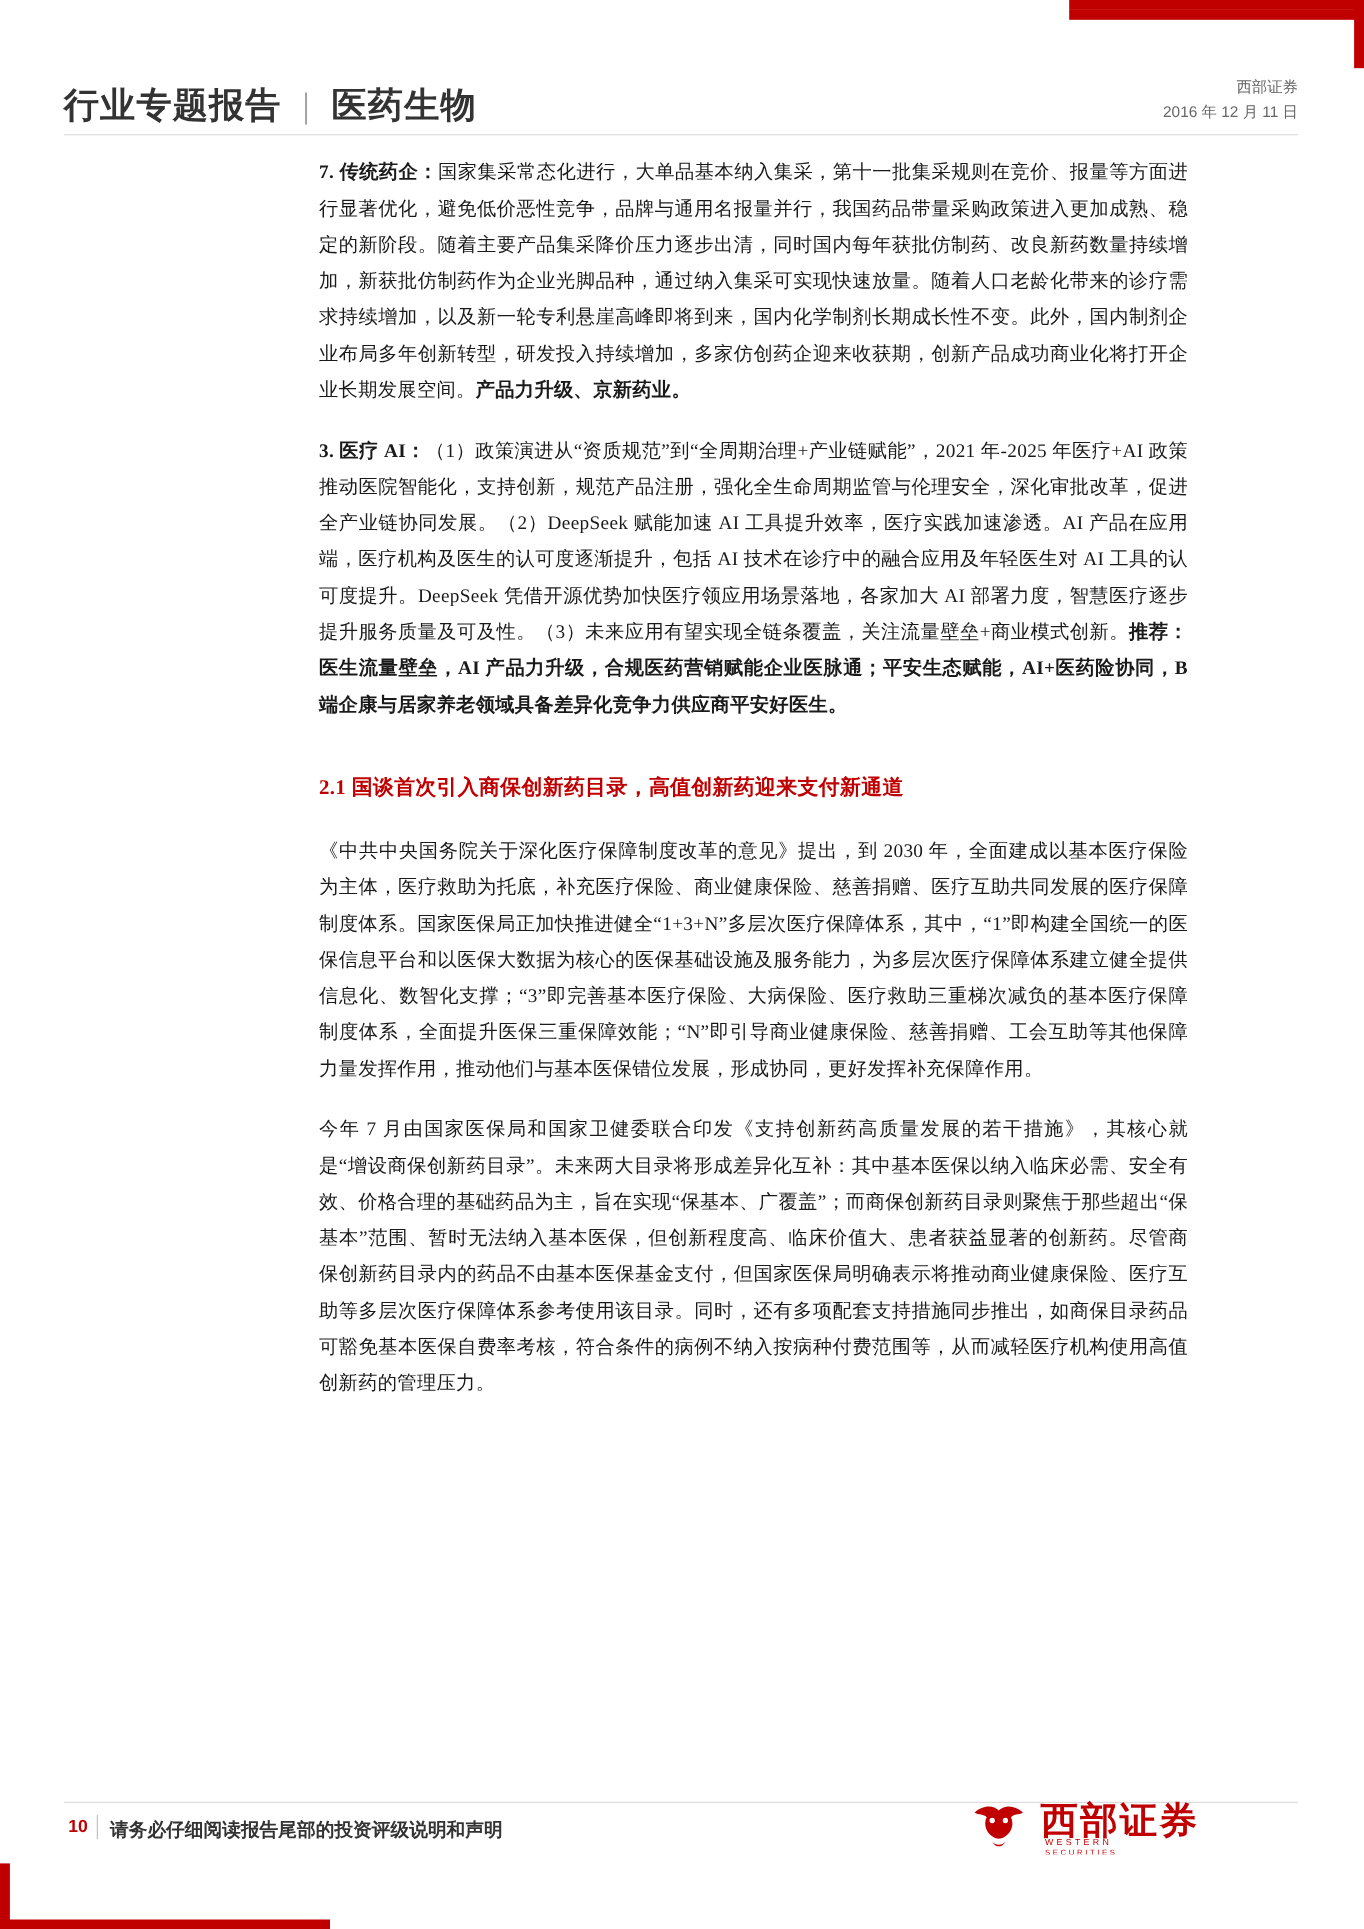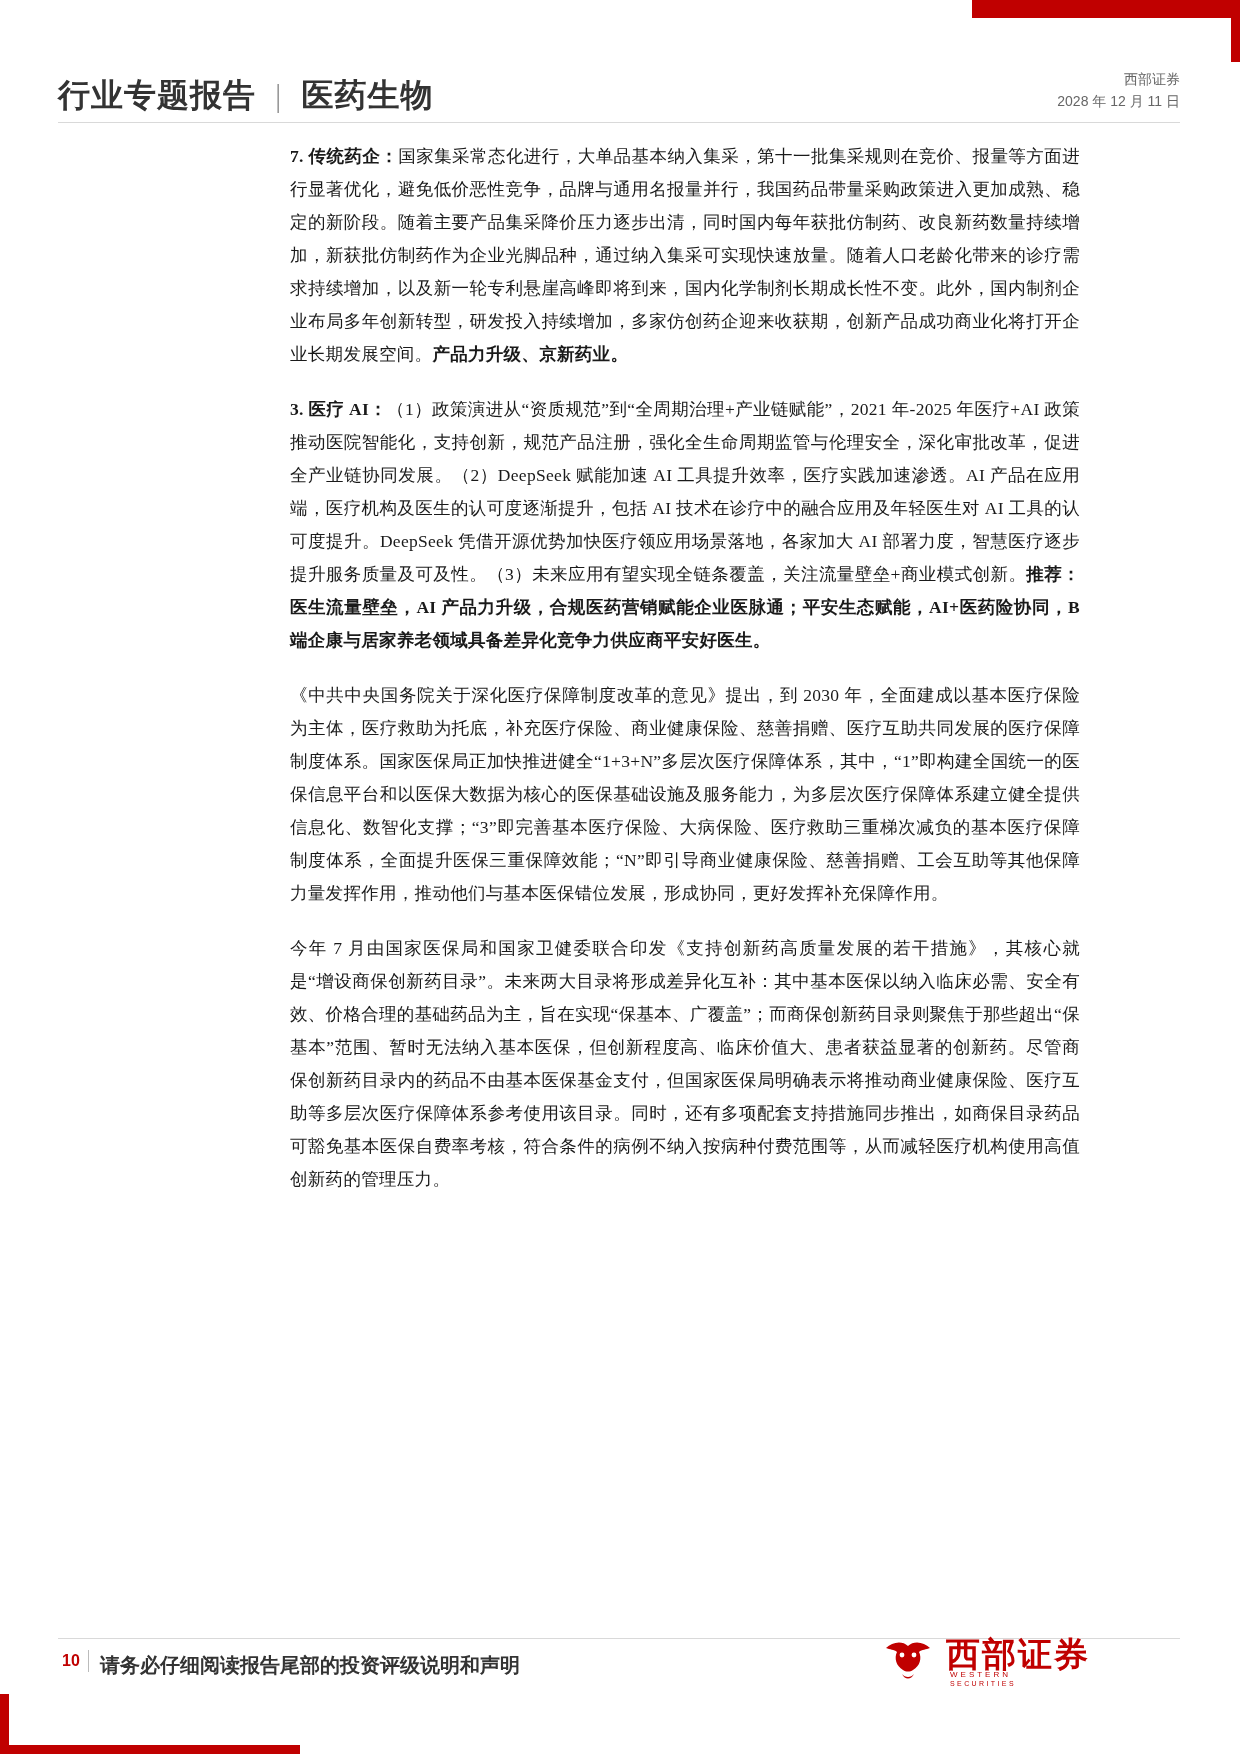--- a/index.html
+++ b/index.html
@@ -157,21 +157,21 @@
     left: 30px;
     top: 4px;
     width: 1px;
     height: 22px;
     background: #bbbbbb;
   }
   .footer-note {
     position: absolute;
     left: 42px;
     top: 6px;
-    font-size: 20px;
+    font-size: 17px;
     color: #333333;
     font-weight: bold;
     font-family: "Liberation Serif", serif;
   }
   .logo {
     position: absolute;
     right: 0;
     top: -14px;
     width: 300px;
     height: 56px;
@@ -208,36 +208,37 @@
 <div class="corner-bl"></div>
 
 <div class="header">
   <div class="header-left">
     <span>行业专题报告</span>
     <span class="bar">|</span>
     <span>医药生物</span>
   </div>
   <div class="header-right">
     <div>西部证券</div>
-    <div>2028 年 12 月 11 日</div>
+    <div>2016 年 12 月 11 日</div>
   </div>
 </div>
 <div class="header-rule"></div>
 
 <div class="content">
 
   <p class="body">
     <span class="b">7. 传统药企：</span><span>国家集采常态化进行，大单品基本纳入集采，第十一批集采规则在竞价、报量等方面进行显著优化，避免低价恶性竞争，品牌与通用名报量并行，我国药品带量采购政策进入更加成熟、稳定的新阶段。随着主要产品集采降价压力逐步出清，同时国内每年获批仿制药、改良新药数量持续增加，新获批仿制药作为企业光脚品种，通过纳入集采可实现快速放量。随着人口老龄化带来的诊疗需求持续增加，以及新一轮专利悬崖高峰即将到来，国内化学制剂长期成长性不变。此外，国内制剂企业布局多年创新转型，研发投入持续增加，多家仿创药企迎来收获期，创新产品成功商业化将打开企业长期发展空间。</span><span class="b">产品力升级、京新药业。</span>
   </p>
 
   <p class="body">
     <span class="b">3. 医疗 AI：</span><span>（1）政策演进从“资质规范”到“全周期治理+产业链赋能”，2021 年-2025 年医疗+AI 政策推动医院智能化，支持创新，规范产品注册，强化全生命周期监管与伦理安全，深化审批改革，促进全产业链协同发展。（2）DeepSeek 赋能加速 AI 工具提升效率，医疗实践加速渗透。AI 产品在应用端，医疗机构及医生的认可度逐渐提升，包括 AI 技术在诊疗中的融合应用及年轻医生对 AI 工具的认可度提升。DeepSeek 凭借开源优势加快医疗领应用场景落地，各家加大 AI 部署力度，智慧医疗逐步提升服务质量及可及性。（3）未来应用有望实现全链条覆盖，关注流量壁垒+商业模式创新。</span><span class="b">推荐：</span><span class="b">医生流量壁垒，AI 产品力升级，合规医药营销赋能企业医脉通；平安生态赋能，AI+医药险协同，B 端企康与居家养老领域具备差异化竞争力供应商平安好医生。</span>
   </p>
 
 
+  <h3 class="subsection">2.1 国谈首次引入商保创新药目录，高值创新药迎来支付新通道</h3>
 
   <p class="body">《中共中央国务院关于深化医疗保障制度改革的意见》提出，到 2030 年，全面建成以基本医疗保险为主体，医疗救助为托底，补充医疗保险、商业健康保险、慈善捐赠、医疗互助共同发展的医疗保障制度体系。国家医保局正加快推进健全“1+3+N”多层次医疗保障体系，其中，“1”即构建全国统一的医保信息平台和以医保大数据为核心的医保基础设施及服务能力，为多层次医疗保障体系建立健全提供信息化、数智化支撑；“3”即完善基本医疗保险、大病保险、医疗救助三重梯次减负的基本医疗保障制度体系，全面提升医保三重保障效能；“N”即引导商业健康保险、慈善捐赠、工会互助等其他保障力量发挥作用，推动他们与基本医保错位发展，形成协同，更好发挥补充保障作用。</p>
 
   <p class="body">今年 7 月由国家医保局和国家卫健委联合印发《支持创新药高质量发展的若干措施》，其核心就是“增设商保创新药目录”。未来两大目录将形成差异化互补：其中基本医保以纳入临床必需、安全有效、价格合理的基础药品为主，旨在实现“保基本、广覆盖”；而商保创新药目录则聚焦于那些超出“保基本”范围、暂时无法纳入基本医保，但创新程度高、临床价值大、患者获益显著的创新药。尽管商保创新药目录内的药品不由基本医保基金支付，但国家医保局明确表示将推动商业健康保险、医疗互助等多层次医疗保障体系参考使用该目录。同时，还有多项配套支持措施同步推出，如商保目录药品可豁免基本医保自费率考核，符合条件的病例不纳入按病种付费范围等，从而减轻医疗机构使用高值创新药的管理压力。</p>
 
 </div>
 
 <div class="footer">
   <div class="footer-rule"></div>
   <div class="footer-page">10</div>

